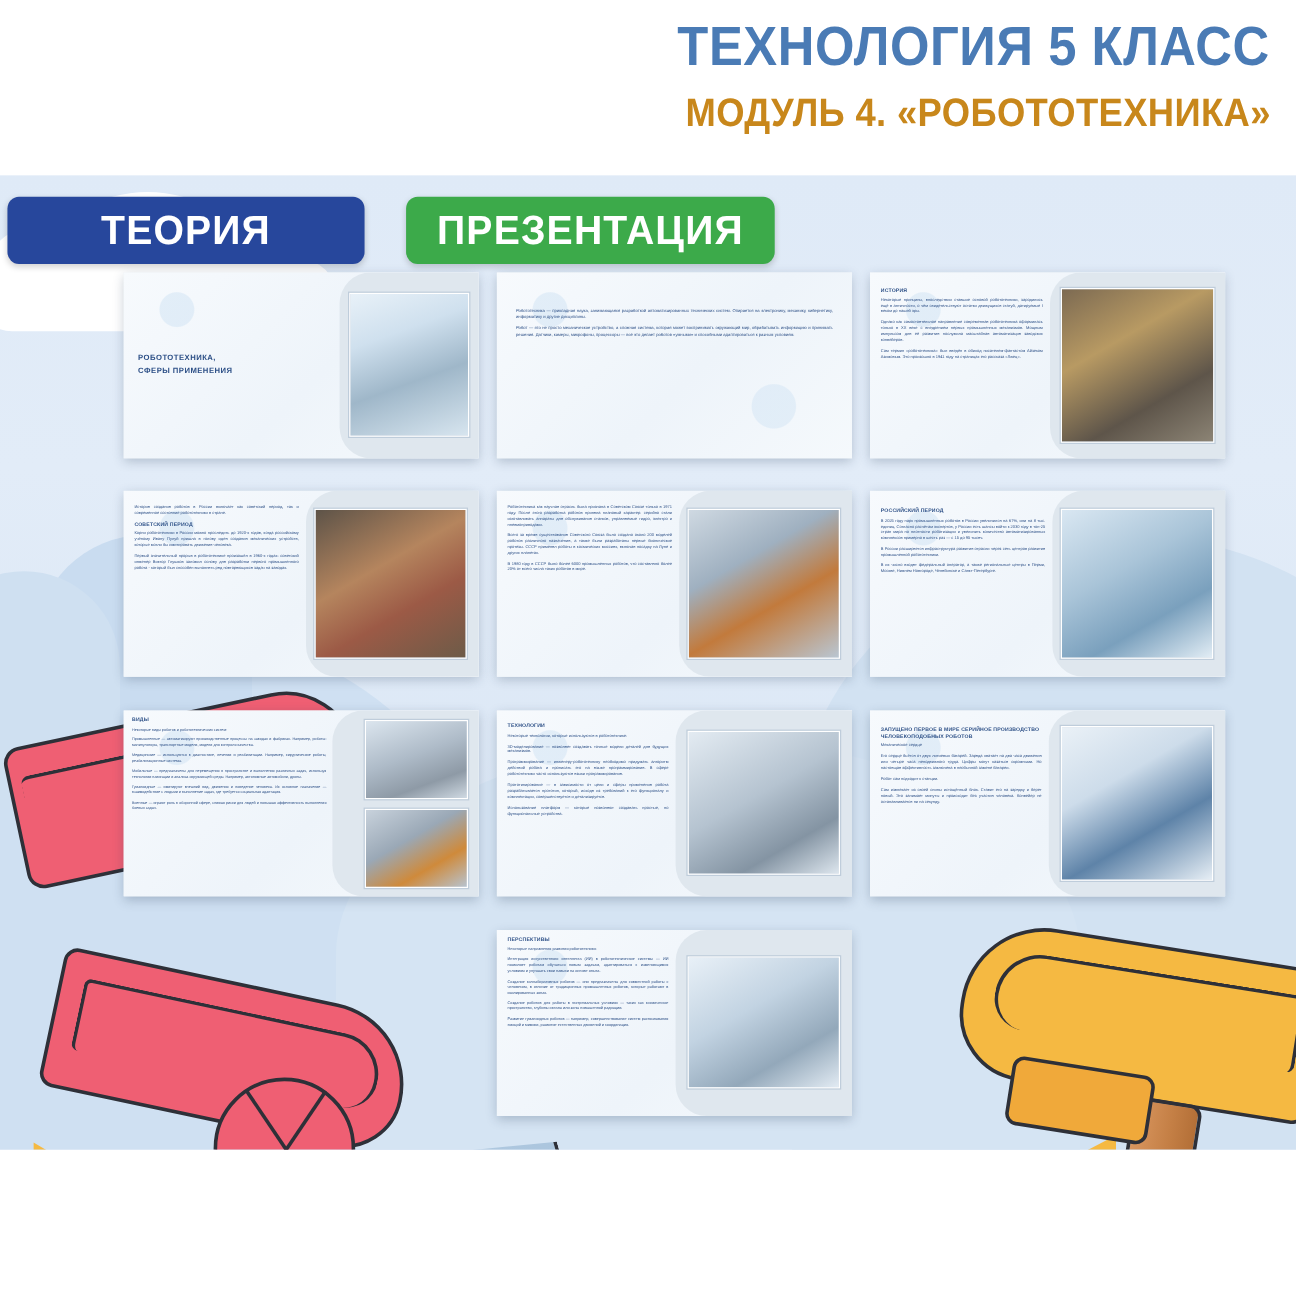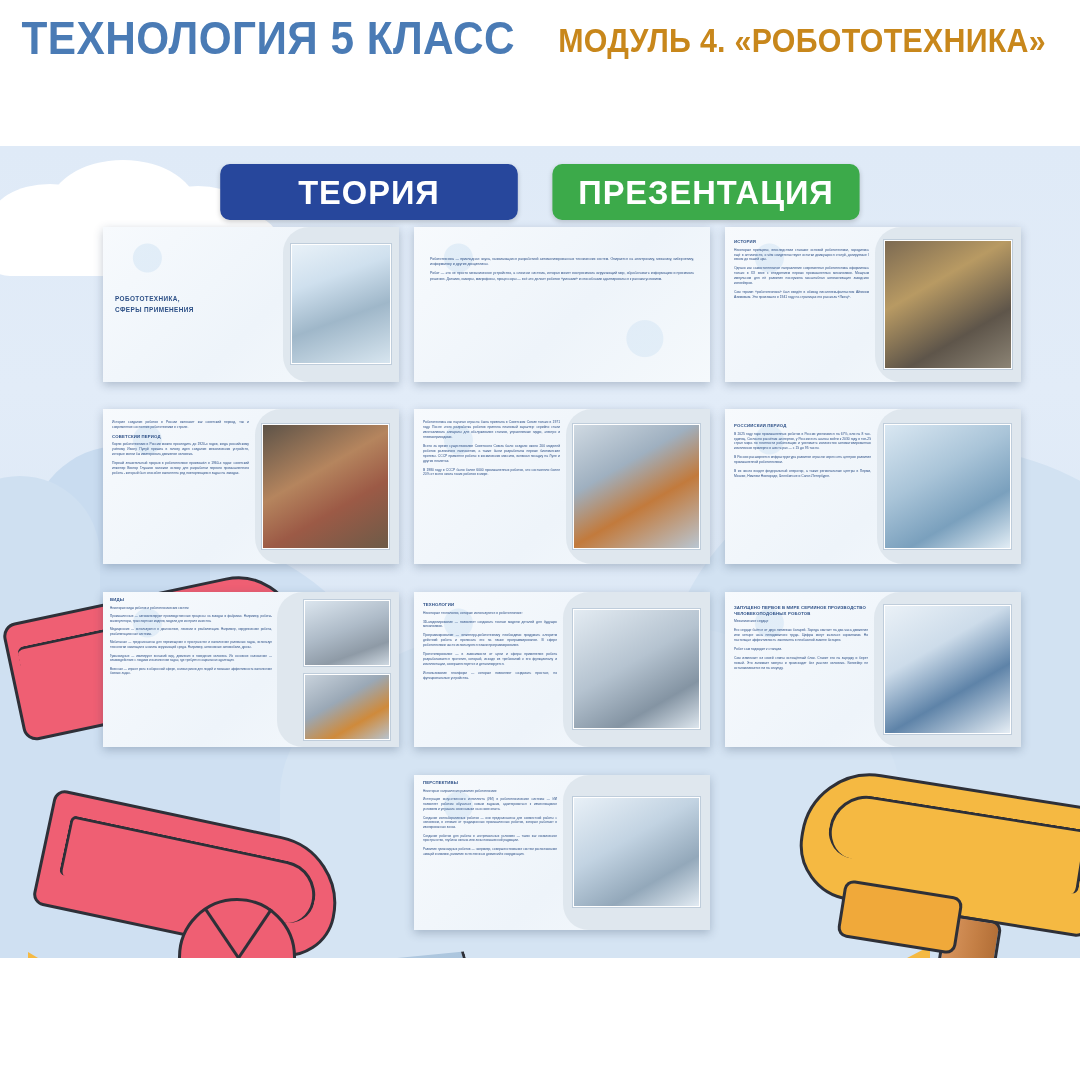--- a/index.html
+++ b/index.html
@@ -13,21 +13,21 @@
     position: relative;
     width: 1080px; height: 1080px;
     background: #ffffff;
     overflow: hidden;
   }
 
   
   .header {
     position: absolute; left: 0; top: 0; width: 1080px; height: 146px;
     background: #ffffff;
-    display: flex; align-items: flex-start; justify-content: flex-start;
+    display: flex; flex-direction: column; align-items: flex-end; justify-content: flex-start;
     padding-top: 12px;
     z-index: 30;
   }
   .title-main {
     font-size: 46px; font-weight: 700; letter-spacing: 0.5px;
     color: #4A7BB5;
     font-family: "Liberation Sans Narrow", "Liberation Sans", sans-serif;
     transform: scaleX(0.92);
     white-space: nowrap;
     line-height: 1.15;
@@ -153,21 +153,21 @@
   .red-ball::before, .red-ball::after {
     content: ""; position: absolute; left: 50%; top: -2px; width: 3px; height: 118px;
     background: #2e3038;
   }
   .red-ball::before { transform: rotate(34deg); transform-origin: center; }
   .red-ball::after  { transform: rotate(-34deg); transform-origin: center; }
 
   
   .btn-row {
     position: absolute; left: 0; top: 164px; width: 1080px;
-    display: flex; justify-content: center; gap: 22px;
+    display: flex; gap: 22px;
     z-index: 25;
   }
   .btn {
     height: 56px;
     display: flex; align-items: center; justify-content: center;
     border-radius: 10px;
     color: #ffffff;
     font-size: 34px; font-weight: 700;
     letter-spacing: 1px;
     font-family: "Liberation Sans Narrow", "Liberation Sans", sans-serif;

